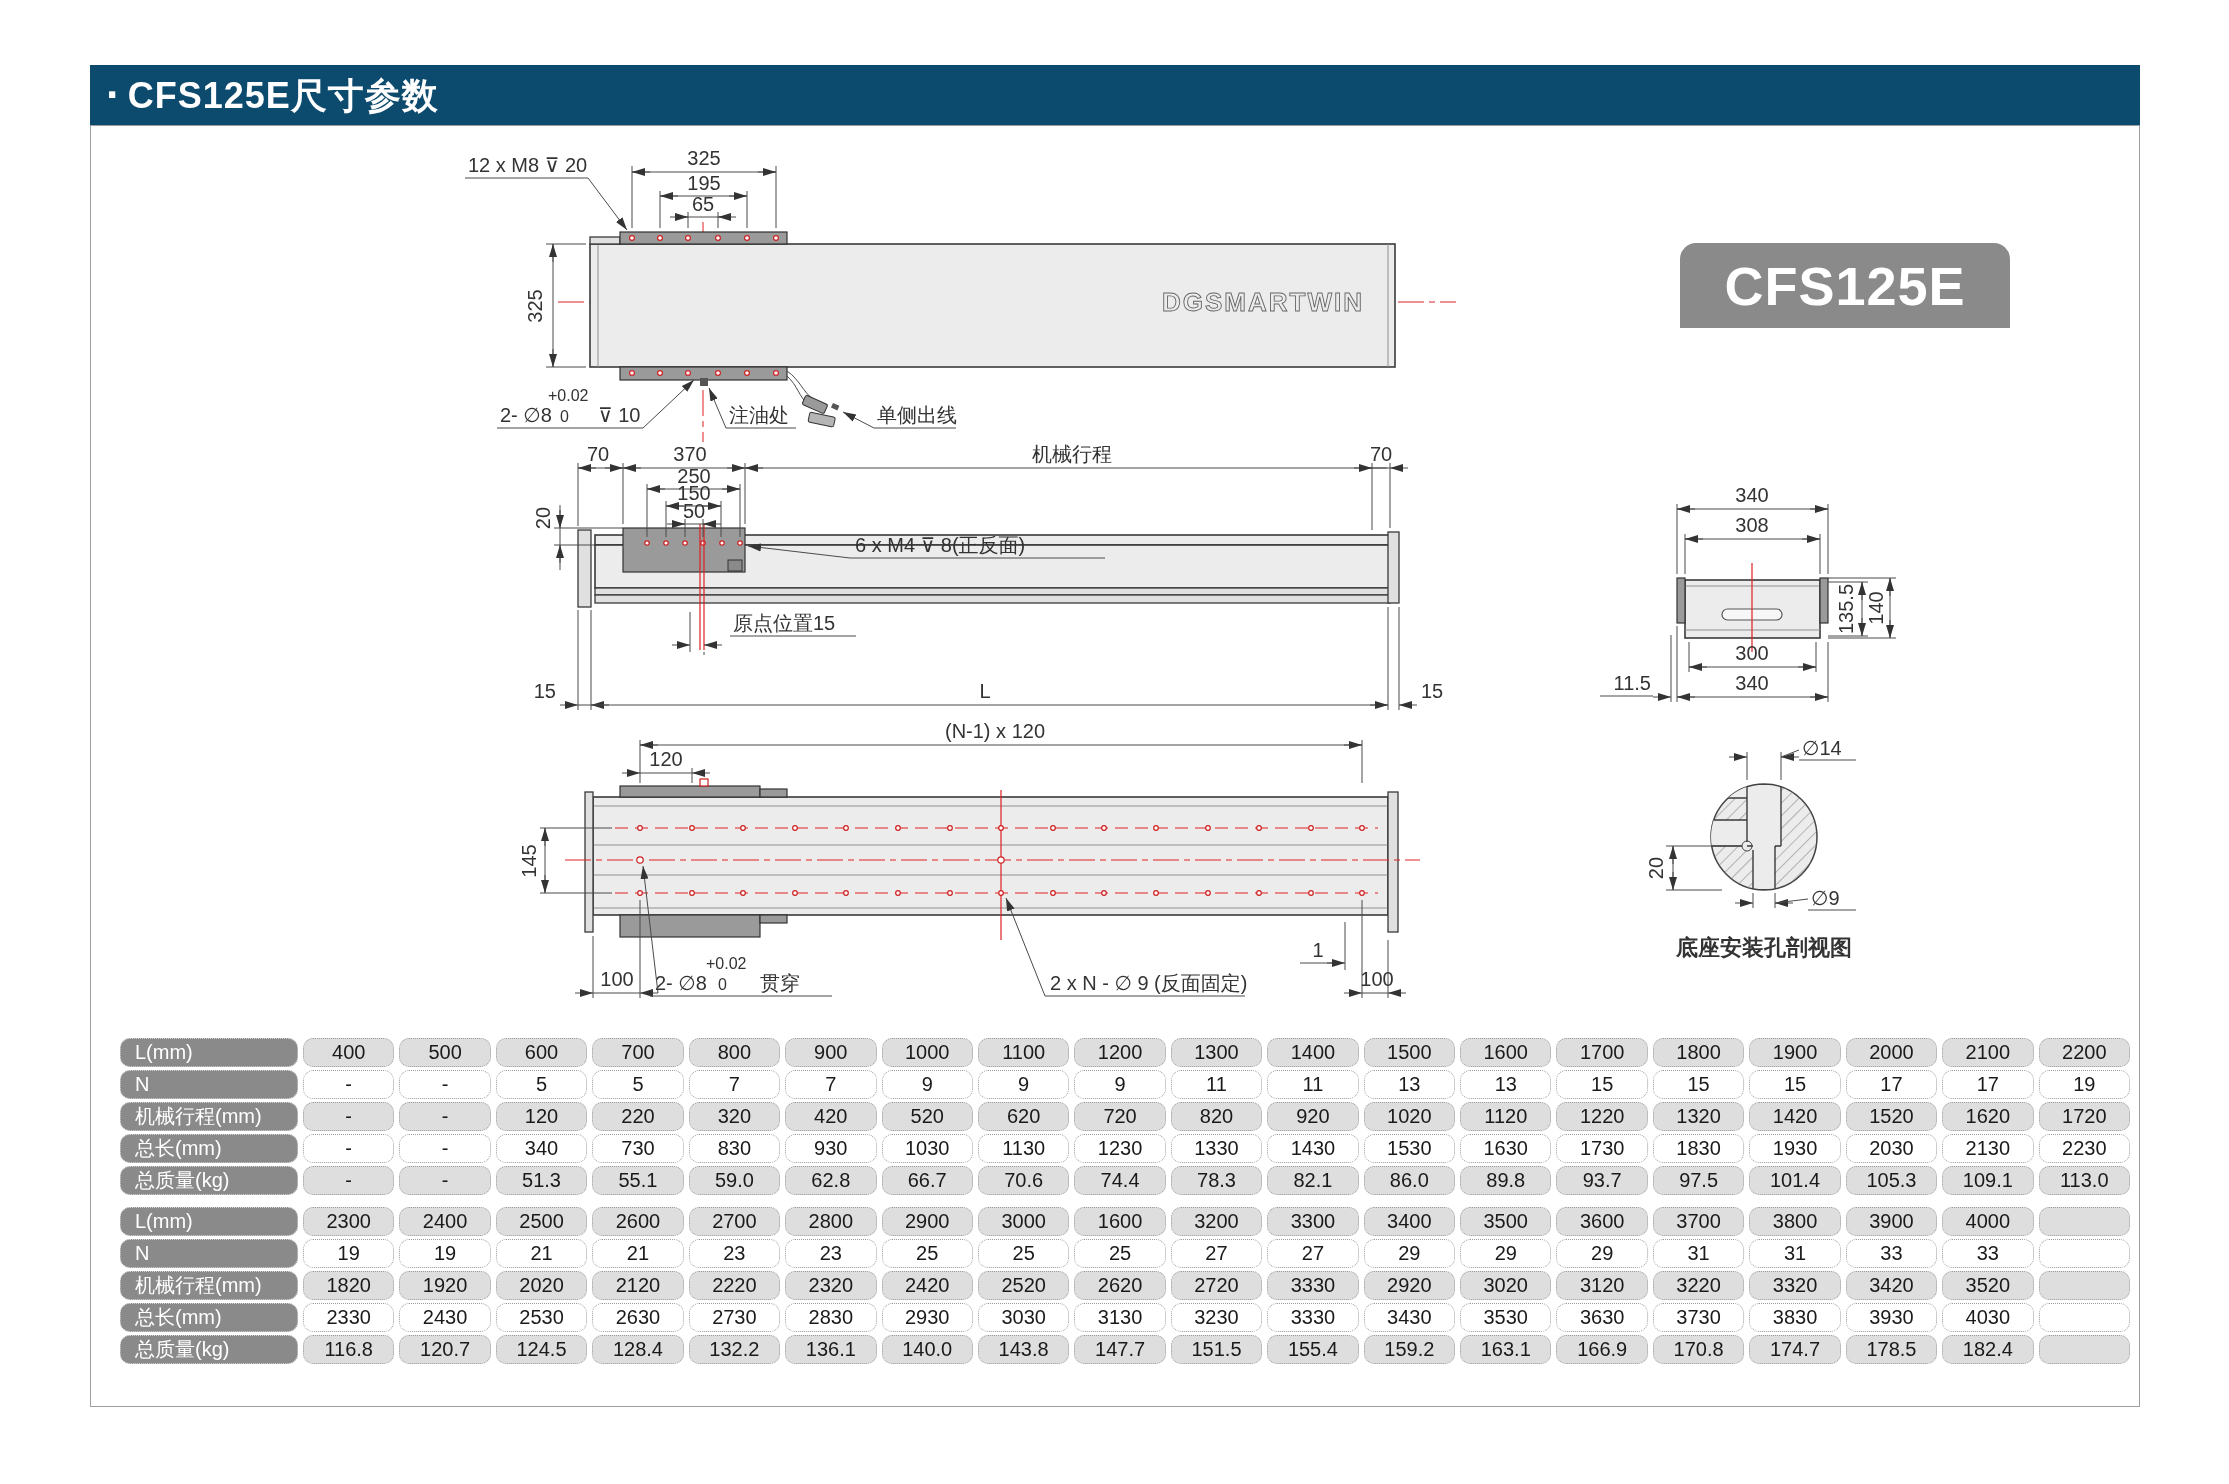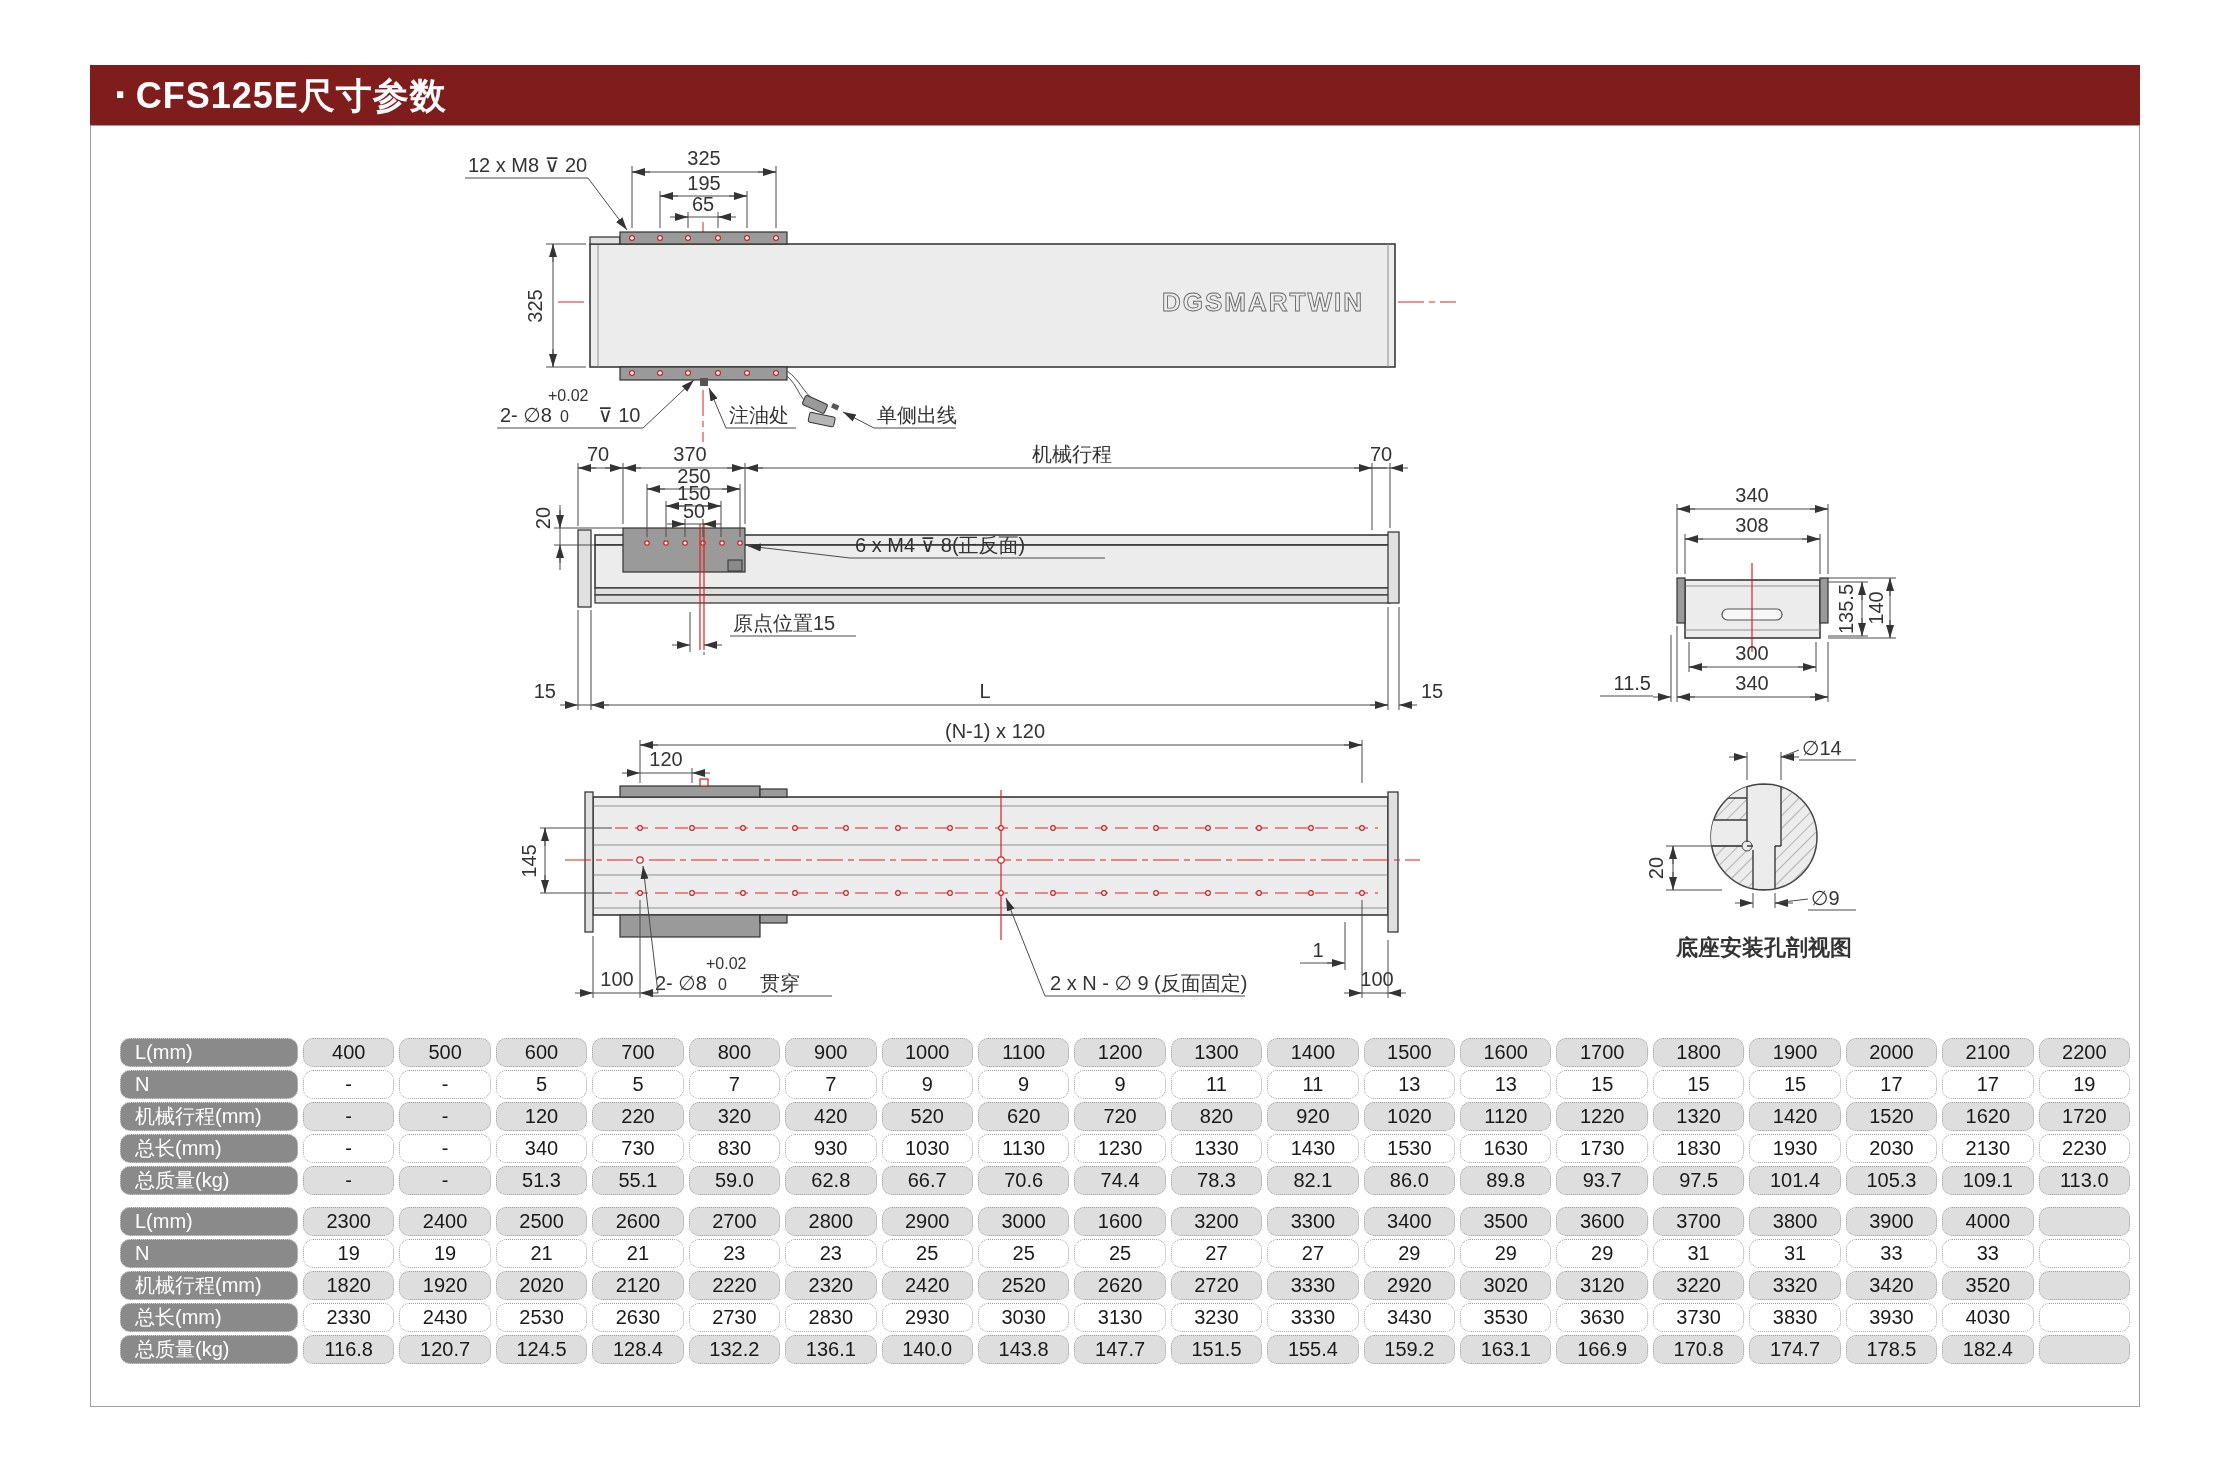--- a/index.html
+++ b/index.html
@@ -1,18 +1,18 @@
 <!DOCTYPE html>
 <html><head>
 <meta charset="utf-8">
 <style>
   html,body{margin:0;padding:0;background:#fff;}
   body{width:2229px;height:1484px;position:relative;font-family:"Liberation Sans","DejaVu Sans",sans-serif;overflow:hidden;}
-  .header{position:absolute;left:90px;top:65px;width:2050px;height:60px;background:#7f1d1d;color:#fff;
-          font-size:36px;font-weight:600;line-height:60px;padding-left:24px;box-sizing:border-box;letter-spacing:1px;}
+  .header{position:absolute;left:90px;top:65px;width:2050px;height:60px;background:#0c4a6e;color:#fff;
+          font-size:36px;font-weight:600;line-height:60px;padding-left:16px;box-sizing:border-box;letter-spacing:1px;}
   .header .bullet{font-size:44px;vertical-align:-2px;margin-right:6px;}
   .frame{position:absolute;left:90px;top:125px;width:2050px;height:1282px;border:1.5px solid #9e9e9e;box-sizing:border-box;}
   .drawing-svg{position:absolute;left:90px;top:125px;width:2050px;height:905px;}
   
   .badge{position:absolute;left:1680px;top:243px;width:330px;height:140px;}
   .badge-top{height:85px;background:#8a8a8a;border-radius:16px 16px 0 0;color:#fff;font-size:54px;font-weight:700;
              display:flex;align-items:center;justify-content:center;letter-spacing:1px;}
   .badge-bottom{height:51px;background:#fff;border:2px solid #9a9a9a;border-top:none;border-radius:0 0 16px 16px;
              color:#8a8a8a;font-size:29px;display:flex;align-items:center;justify-content:center;}
   
@@ -434,20 +434,21 @@
     <line class="dl" x1="1735" y1="903" x2="1753" y2="903" marker-end="url(#ar)"></line>
     <line class="dl" x1="1793" y1="903" x2="1775" y2="903" marker-end="url(#ar)"></line>
     <line class="dl" x1="1775" y1="903" x2="1808" y2="899"></line>
     <text class="d" x="1811" y="905">∅9</text>
     <line class="dl" x1="1808" y1="910" x2="1856" y2="910"></line>
     <text class="cap" x="1764" y="955" text-anchor="middle">底座安装孔剖视图</text>
   </g>
 </svg>
 
 <div class="badge">
+  <div class="badge-top">CFS125E</div>
 </div>
 
 <div class="tables" id="tables">
     <div class="dim-table">
       <div class="t-row">
         <div class="t-label">L(mm)</div>
         <div class="t-cell gray">400</div>
         <div class="t-cell gray">500</div>
         <div class="t-cell gray">600</div>
         <div class="t-cell gray">700</div>

